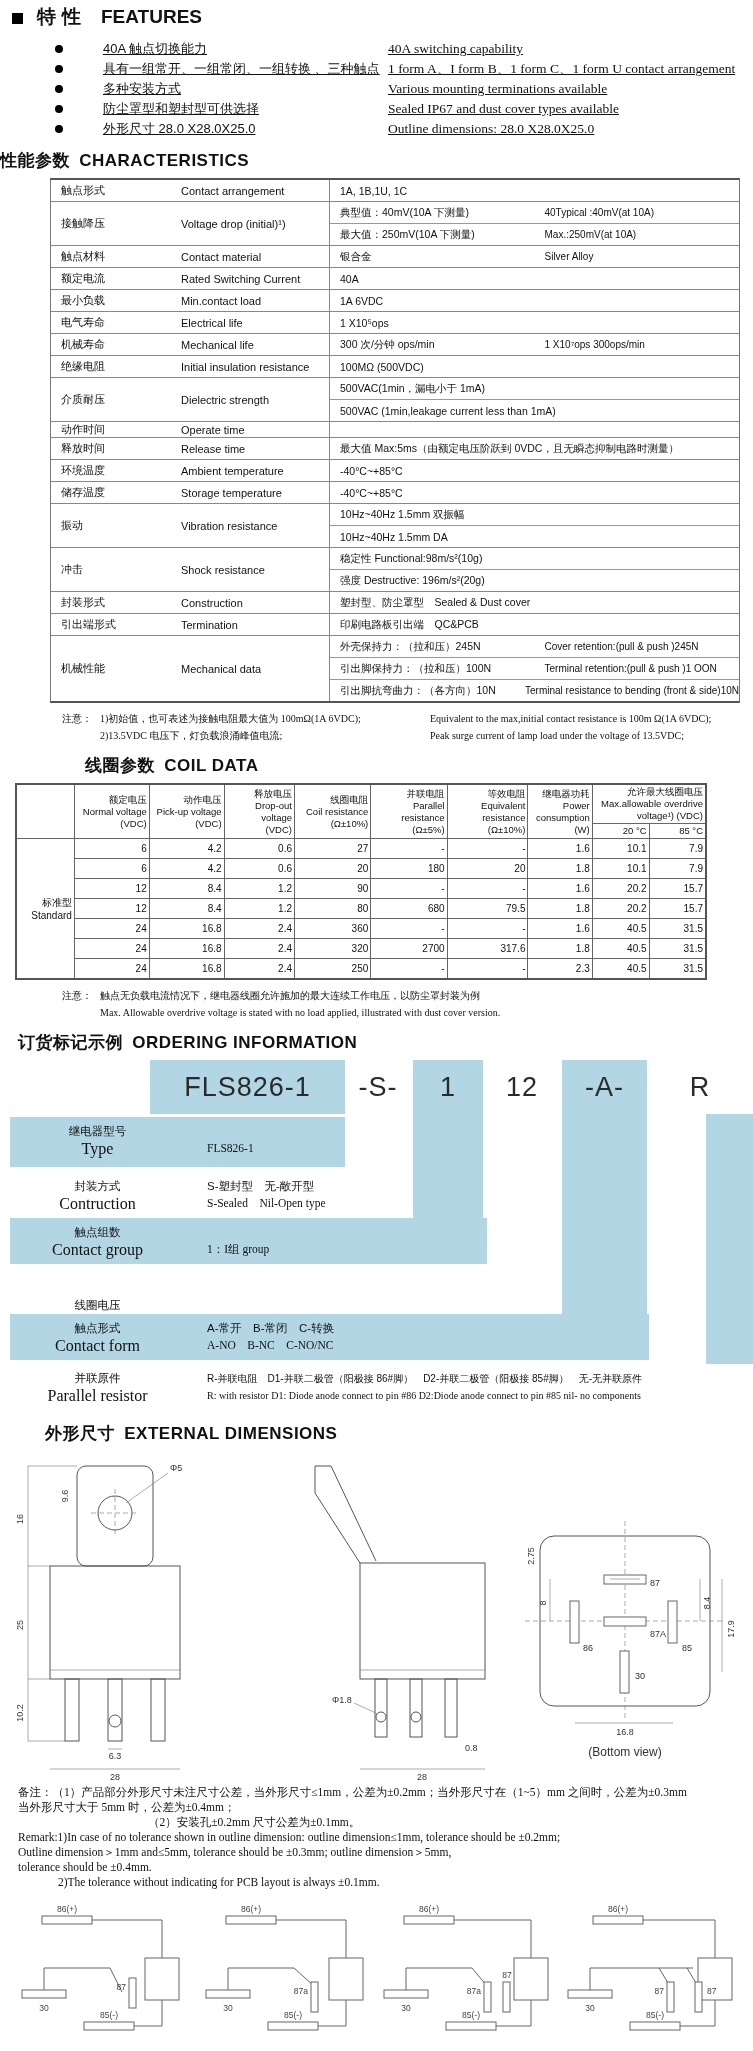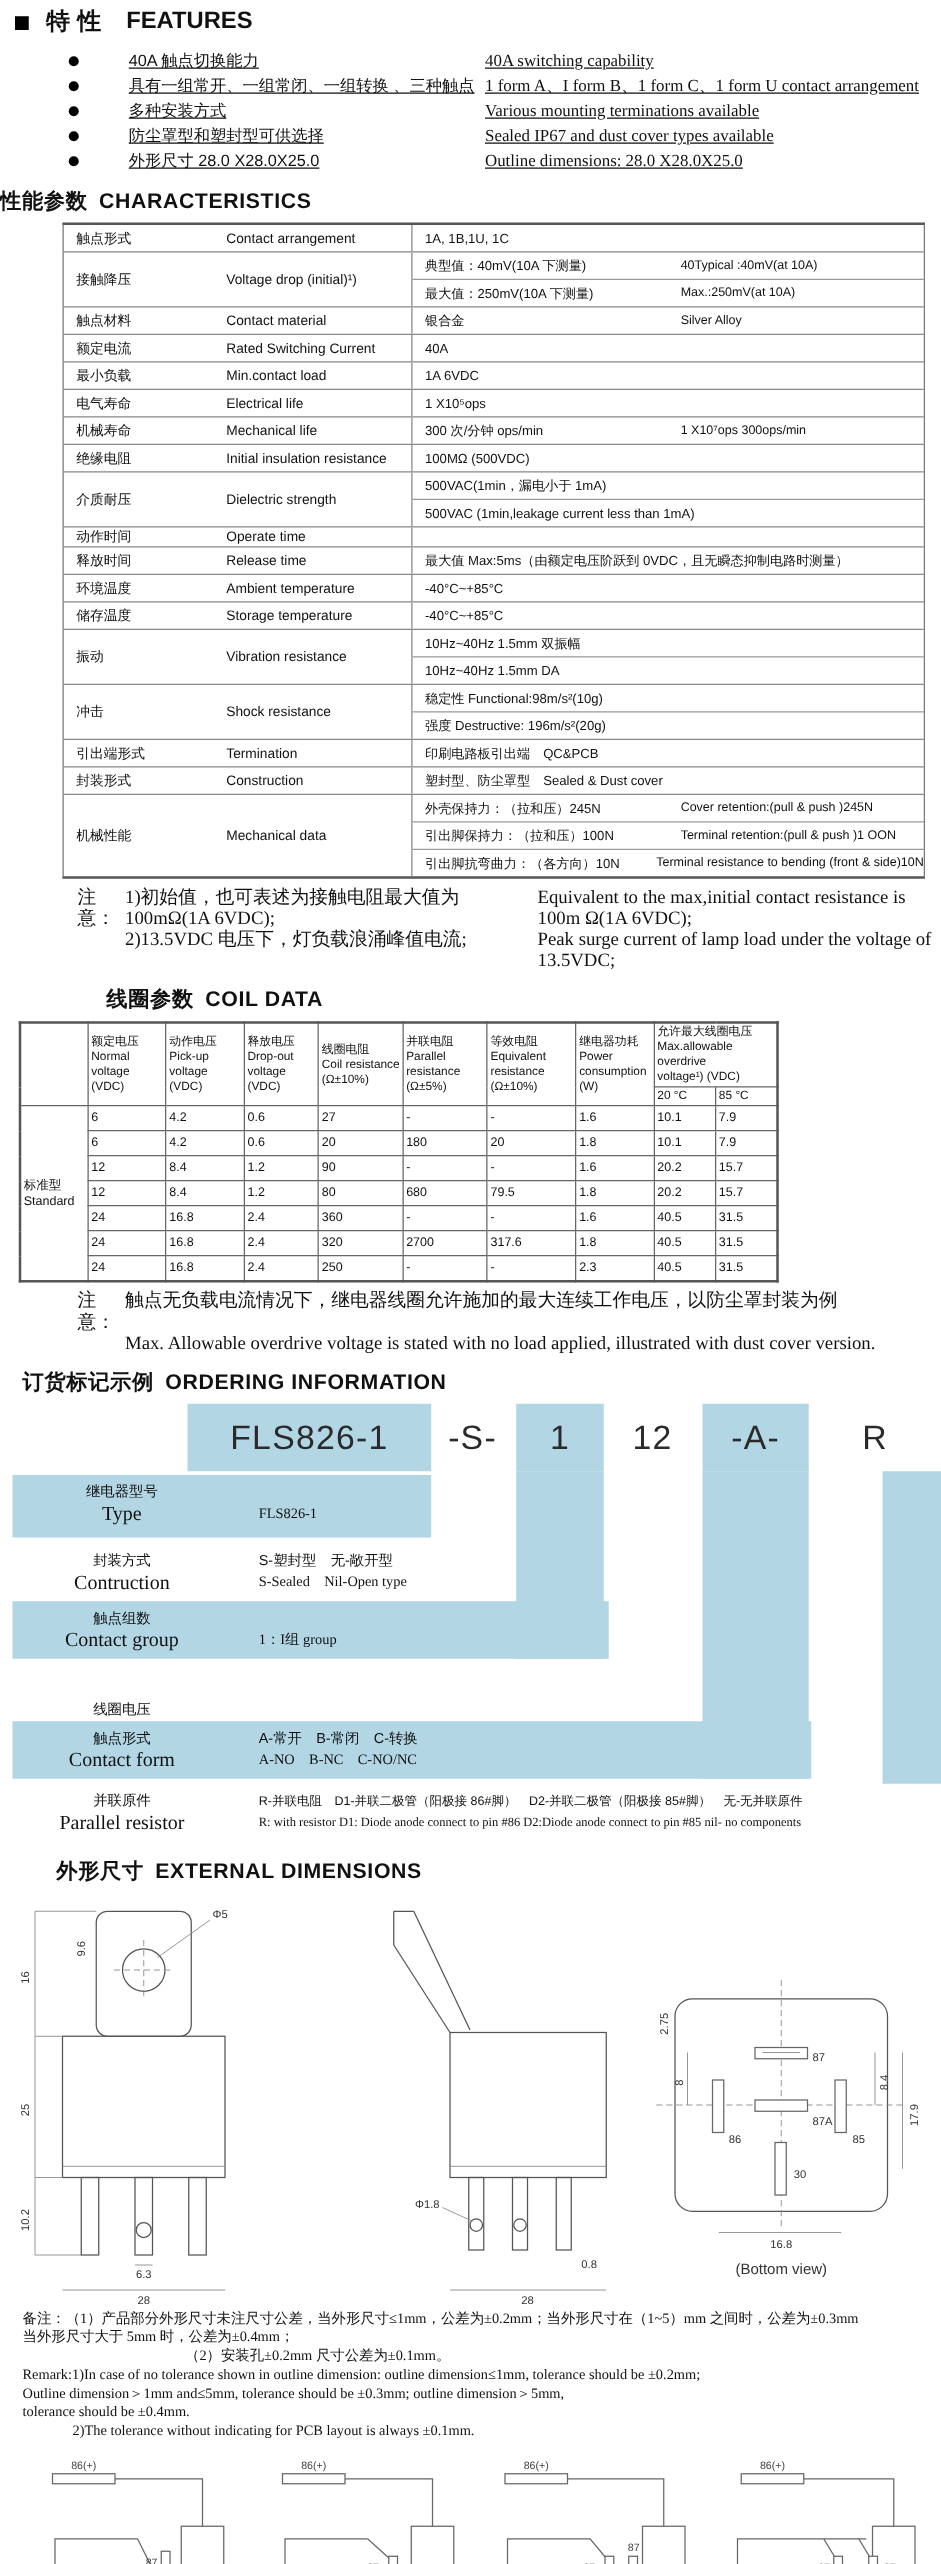--- a/index.html
+++ b/index.html
@@ -29,29 +29,29 @@
   .clabel .cn{width:120px;padding-left:10px;font-size:11px;flex:none;}
   .clabel .en{flex:1;font-size:11px;}
   .cvals{flex:1;display:flex;flex-direction:column;justify-content:center;}
   .cline{display:flex;align-items:center;min-height:21px;}
   .cline + .cline{border-top:1px solid #999;}
   .cline span{flex:1;padding-left:10px;font-size:10.5px;white-space:nowrap;}
   .cline span:nth-child(2){font-size:10px;}
 
   
   .note{margin:7px 0 0 62px;font-family:"Liberation Serif","DejaVu Serif",serif;
-        font-size:15px;line-height:17px;}
+        font-size:10px;line-height:17px;}
   .note-row{display:flex;}
   .note-prefix{width:38px;flex:none;}
   .note-cn{width:330px;flex:none;}
   .note-en{flex:1;}
 
   
   .coil-title{padding-left:85px;}
-  table.coil{border-collapse:collapse;margin:2px 0 0 15px;width:608px;text-align:left;
+  table.coil{border-collapse:collapse;margin:2px 0 0 15px;width:692px;text-align:right;
              font-size:10px;border:2px solid #555;padding-left:48px;}
   table.coil th,table.coil td{border:1px solid #666;padding:1px 2px;font-weight:normal;}
   table.coil thead th{font-size:9.5px;line-height:12px;vertical-align:middle;}
   table.coil td{height:17px;}
   .coil-group div{line-height:13px;font-size:10px;}
 
   
   .order-title{padding-left:18px;}
   .order-wrap{position:relative;height:352px;margin-top:2px;}
   .hlblock{position:absolute;background:#b2d6e4;}
@@ -303,37 +303,37 @@
           <div class="cline">
             <span>稳定性 Functional:98m/s²(10g)</span>
           </div>
           <div class="cline">
             <span>强度 Destructive: 196m/s²(20g)</span>
           </div>
         </div>
       </div>
       <div class="crow">
         <div class="clabel">
+          <span class="cn">封装形式</span>
+          <span class="en">Construction</span>
+        </div>
+        <div class="cvals">
+          <div class="cline">
+            <span>塑封型、防尘罩型　Sealed &amp; Dust cover</span>
+          </div>
+        </div>
+      </div>
+      <div class="crow">
+        <div class="clabel">
           <span class="cn">引出端形式</span>
           <span class="en">Termination</span>
         </div>
         <div class="cvals">
           <div class="cline">
             <span>印刷电路板引出端　QC&amp;PCB</span>
-          </div>
-        </div>
-      </div>
-      <div class="crow">
-        <div class="clabel">
-          <span class="cn">封装形式</span>
-          <span class="en">Construction</span>
-        </div>
-        <div class="cvals">
-          <div class="cline">
-            <span>塑封型、防尘罩型　Sealed &amp; Dust cover</span>
           </div>
         </div>
       </div>
       <div class="crow">
         <div class="clabel">
           <span class="cn">机械性能</span>
           <span class="en">Mechanical data</span>
         </div>
         <div class="cvals">
           <div class="cline">

